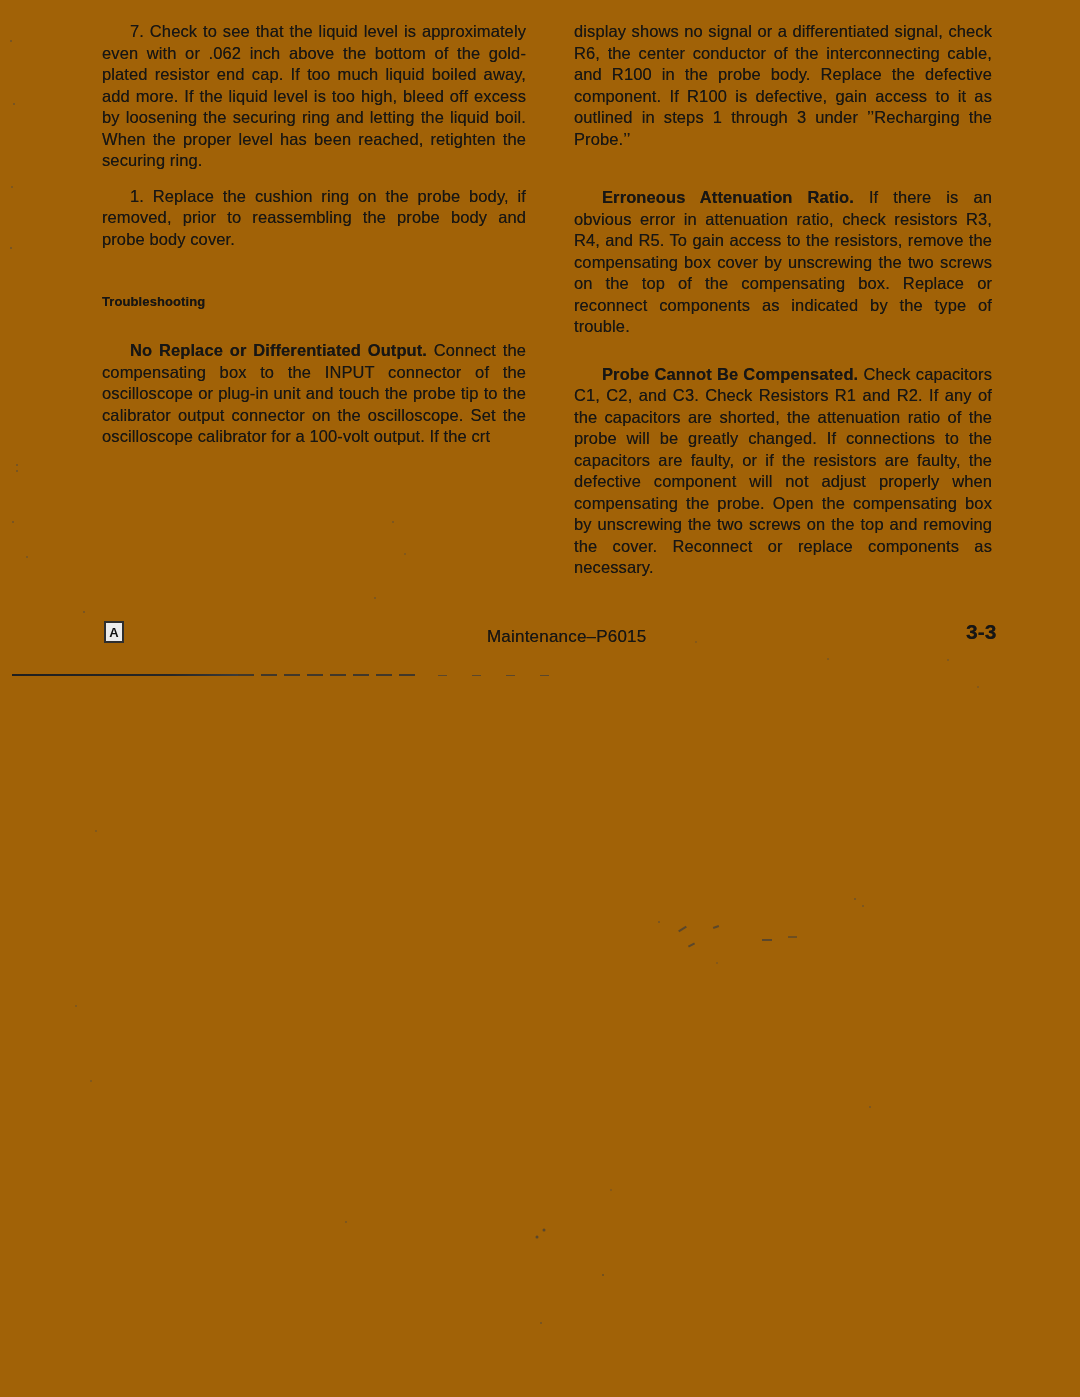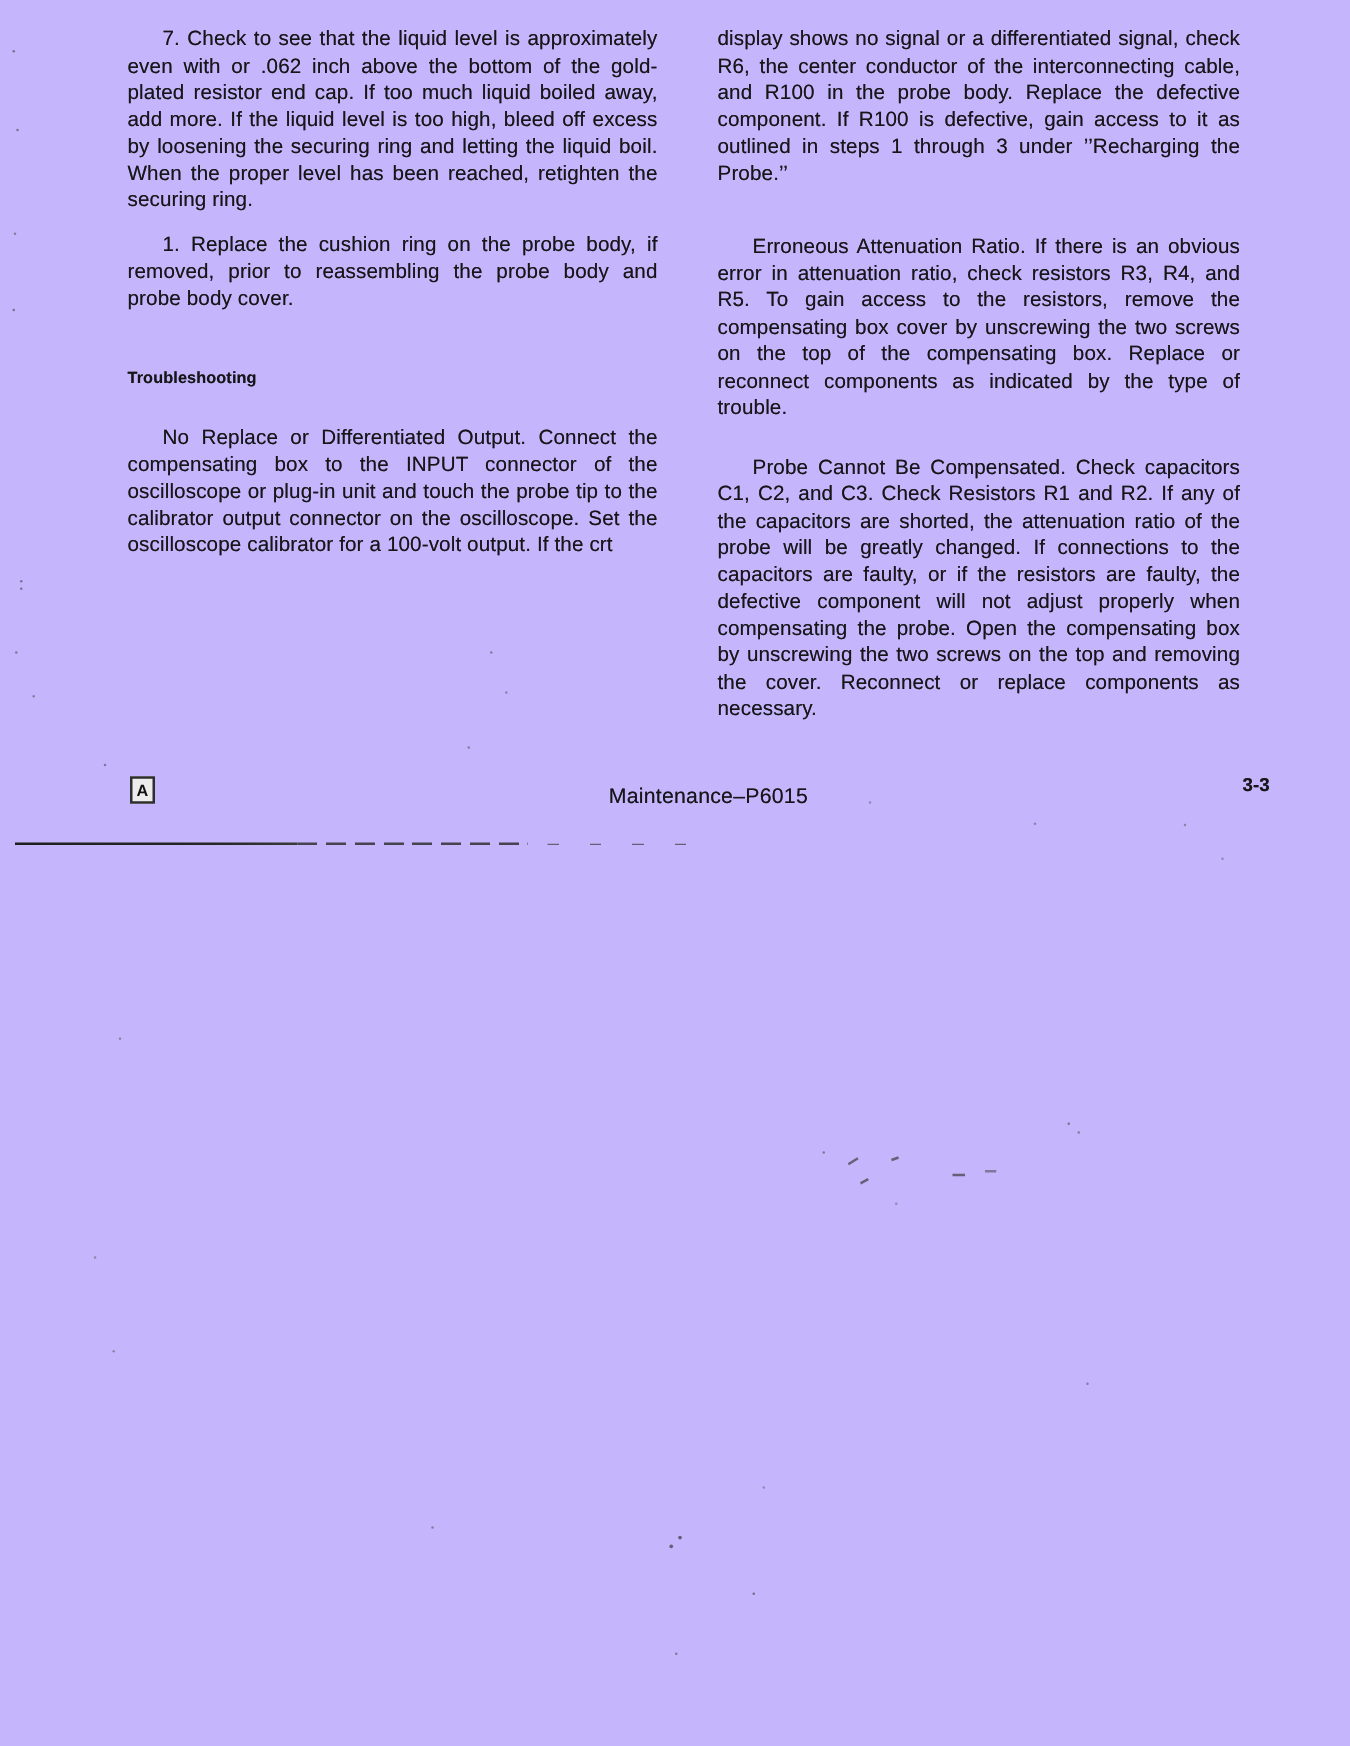--- a/index.html
+++ b/index.html
@@ -4,21 +4,21 @@
 <style>
   html, body {
     margin: 0;
     padding: 0;
     background: #ffffff;
   }
   .page {
     position: relative;
     width: 1080px;
     height: 1397px;
-    background: #c4b5fd;
+    background: #a16207;
     overflow: hidden;
     font-family: "Liberation Sans", sans-serif;
     color: #161616;
   }
   .col {
     position: absolute;
     top: 21px;
     font-size: 16.5px;
     line-height: 21.5px;
     text-align: justify;
@@ -34,21 +34,21 @@
   .mt-lg { margin-top: 37px !important; }
   .section-heading {
     margin-top: 40px !important;
     text-indent: 0 !important;
     font-weight: bold;
     font-size: 13px;
     line-height: 24px;
     text-align: left;
   }
   .intro { margin-top: 10px !important; }
-  b { font-weight: normal; }
+  b { font-weight: bold; }
 
   
   .rev-box {
     position: absolute;
     left: 104px;
     top: 621px;
     width: 16px;
     height: 18px;
     border: 2px solid #2e2e2e;
     background: #ececec;
@@ -66,23 +66,22 @@
     font-weight: normal;
     font-size: 17px;
     letter-spacing: 0.2px;
     text-shadow: 0 0 0.5px rgba(0,0,0,0.6);
   }
   .footer-page {
     position: absolute;
     left: 966px;
     top: 620px;
     font-weight: bold;
-    font-size: 15px;
+    font-size: 21px;
     text-shadow: 0 0 0.5px rgba(0,0,0,0.6);
-    margin-left: 28px;
   }
 
   
   .rule-solid {
     position: absolute;
     left: 12px;
     top: 674px;
     width: 226px;
     height: 2px;
     background: linear-gradient(to right, #1f1f1f 0%, #262626 70%, #3a3a3a 100%);

